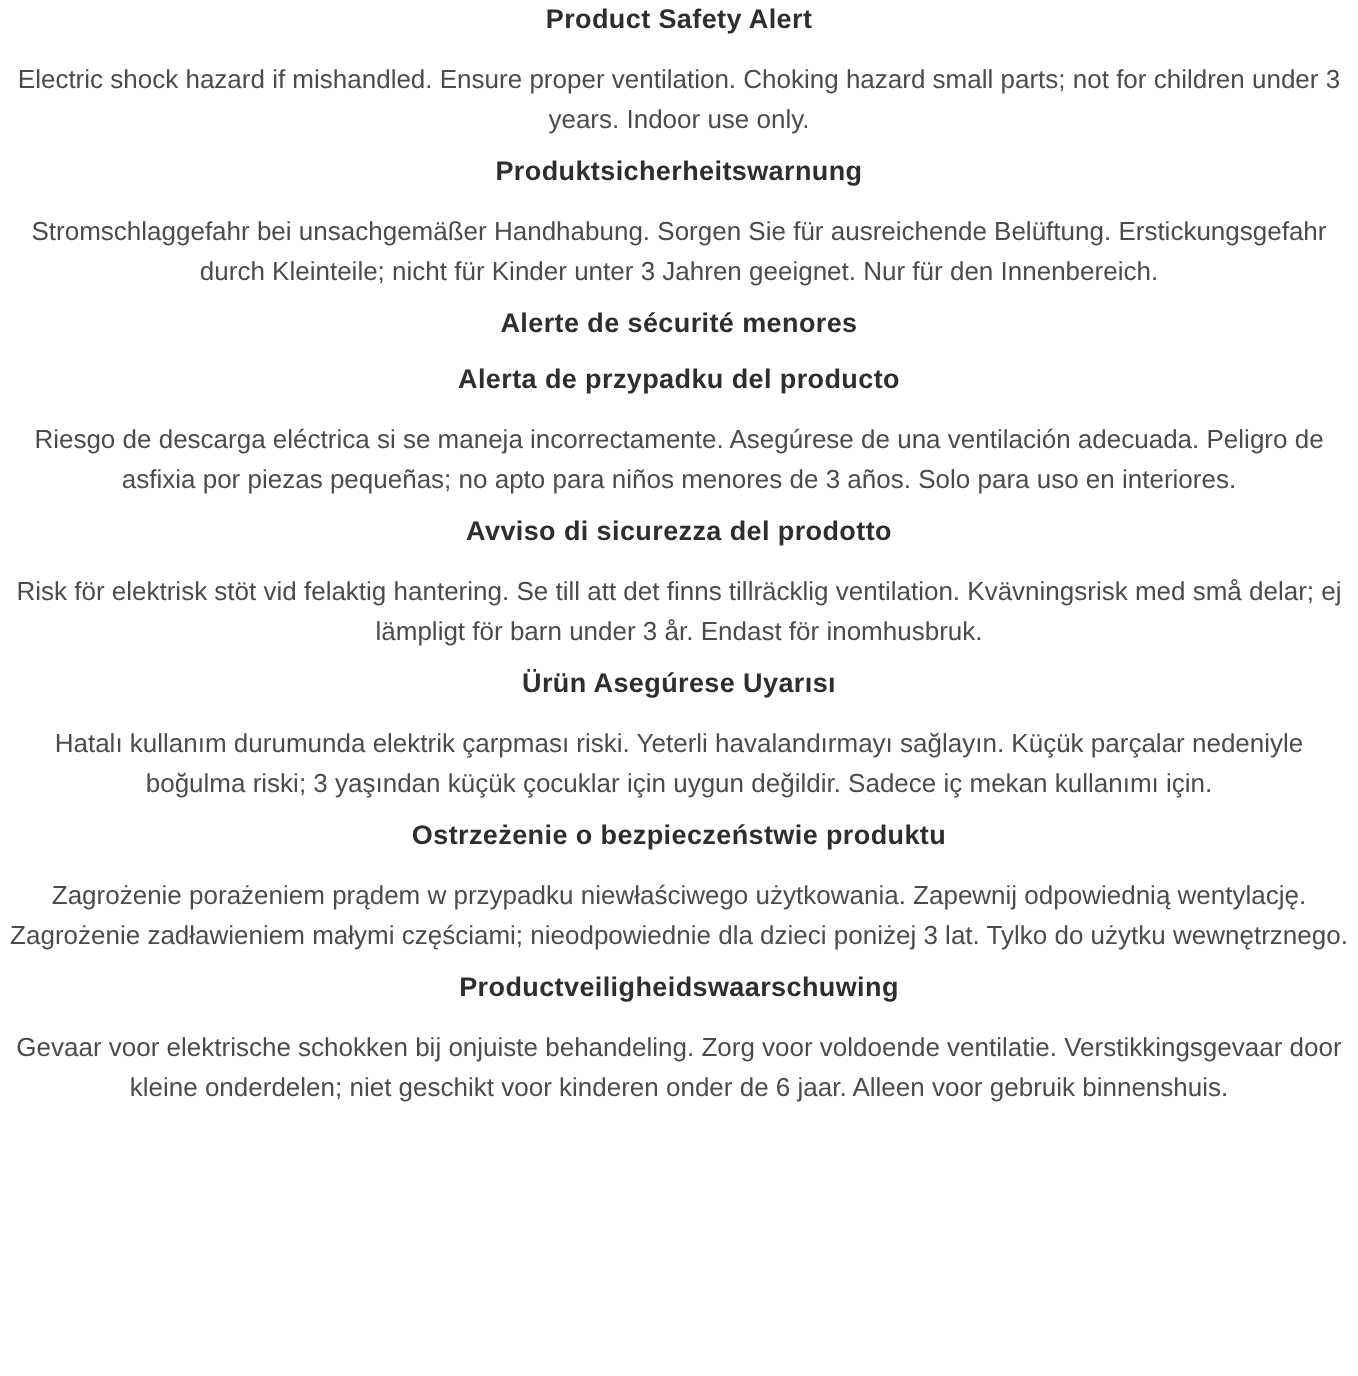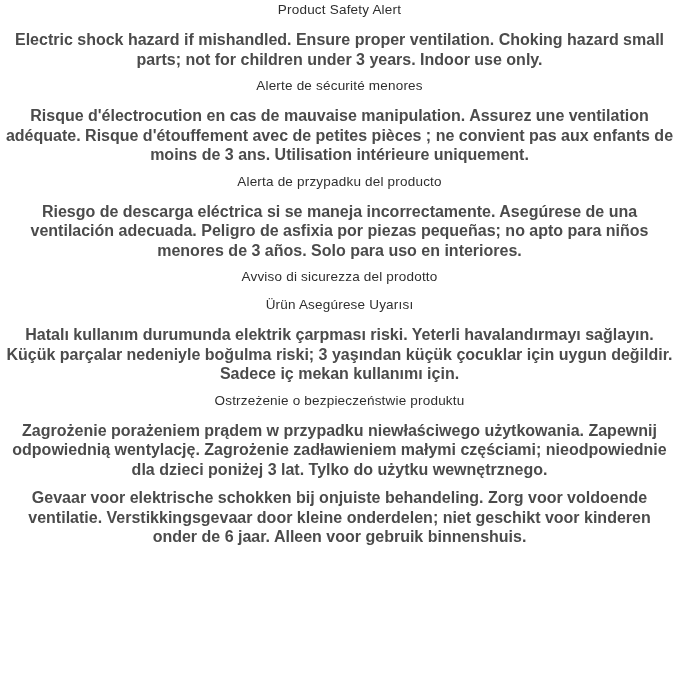--- a/index.html
+++ b/index.html
@@ -18,68 +18,73 @@
     font-family: "Liberation Sans", "DejaVu Sans", sans-serif;
   }
   .safety-page {
     width: 679px;
     padding: 2px 5px 0 5px;
     text-align: center;
   }
   .safety-section h3 {
     font-size: 13.5px;
     line-height: 15px;
-    font-weight: 400;
+    font-weight: 700;
     color: var(--heading-color);
     letter-spacing: 0.2px;
     margin: 0 0 13px 0;
   }
   .safety-section p {
-    font-size: 16px;
+    font-size: 13px;
     line-height: 19.5px;
-    font-weight: 700;
+    font-weight: 400;
     color: var(--body-color);
     margin: 0 0 9px 0;
   }
 </style>
 </head>
 <body>
 
 <div class="safety-page">
 
   <section class="safety-section">
     <h3>Product Safety Alert</h3>
     <p>Electric shock hazard if mishandled. Ensure proper ventilation. Choking hazard small parts; not for children under 3 years. Indoor use only.</p>
   </section>
 
+  <section class="safety-section">
+    <h3>Produktsicherheitswarnung</h3>
+    <p>Stromschlaggefahr bei unsachgemäßer Handhabung. Sorgen Sie für ausreichende Belüftung. Erstickungsgefahr durch Kleinteile; nicht für Kinder unter 3 Jahren geeignet. Nur für den Innenbereich.</p>
+  </section>
 
   <section class="safety-section">
     <h3>Alerte de sécurité menores</h3>
-    <p>Risque d'électrocution en cas de mauvaise manipulation. Assurez une ventilation adéquate. Risque d'étouffement avec de petites pièces ; ne convient pas aux enfants de moins de 3 ans. Utilisation intérieure uniquement.</p>
   </section>
 
   <section class="safety-section">
     <h3>Alerta de przypadku del producto</h3>
     <p>Riesgo de descarga eléctrica si se maneja incorrectamente. Asegúrese de una ventilación adecuada. Peligro de asfixia por piezas pequeñas; no apto para niños menores de 3 años. Solo para uso en interiores.</p>
   </section>
 
   <section class="safety-section">
     <h3>Avviso di sicurezza del prodotto</h3>
   </section>
 
   <section class="safety-section">
+    <p>Risk för elektrisk stöt vid felaktig hantering. Se till att det finns tillräcklig ventilation. Kvävningsrisk med små delar; ej lämpligt för barn under 3 år. Endast för inomhusbruk.</p>
   </section>
 
   <section class="safety-section">
     <h3>Ürün Asegúrese Uyarısı</h3>
     <p>Hatalı kullanım durumunda elektrik çarpması riski. Yeterli havalandırmayı sağlayın. Küçük parçalar nedeniyle boğulma riski; 3 yaşından küçük çocuklar için uygun değildir. Sadece iç mekan kullanımı için.</p>
   </section>
 
   <section class="safety-section">
     <h3>Ostrzeżenie o bezpieczeństwie produktu</h3>
     <p>Zagrożenie porażeniem prądem w przypadku niewłaściwego użytkowania. Zapewnij odpowiednią wentylację. Zagrożenie zadławieniem małymi częściami; nieodpowiednie dla dzieci poniżej 3 lat. Tylko do użytku wewnętrznego.</p>
   </section>
 
   <section class="safety-section">
+    <h3>Productveiligheidswaarschuwing</h3>
     <p>Gevaar voor elektrische schokken bij onjuiste behandeling. Zorg voor voldoende ventilatie. Verstikkingsgevaar door kleine onderdelen; niet geschikt voor kinderen onder de 6 jaar. Alleen voor gebruik binnenshuis.</p>
   </section>
 
 </div>
 
 </body></html>

